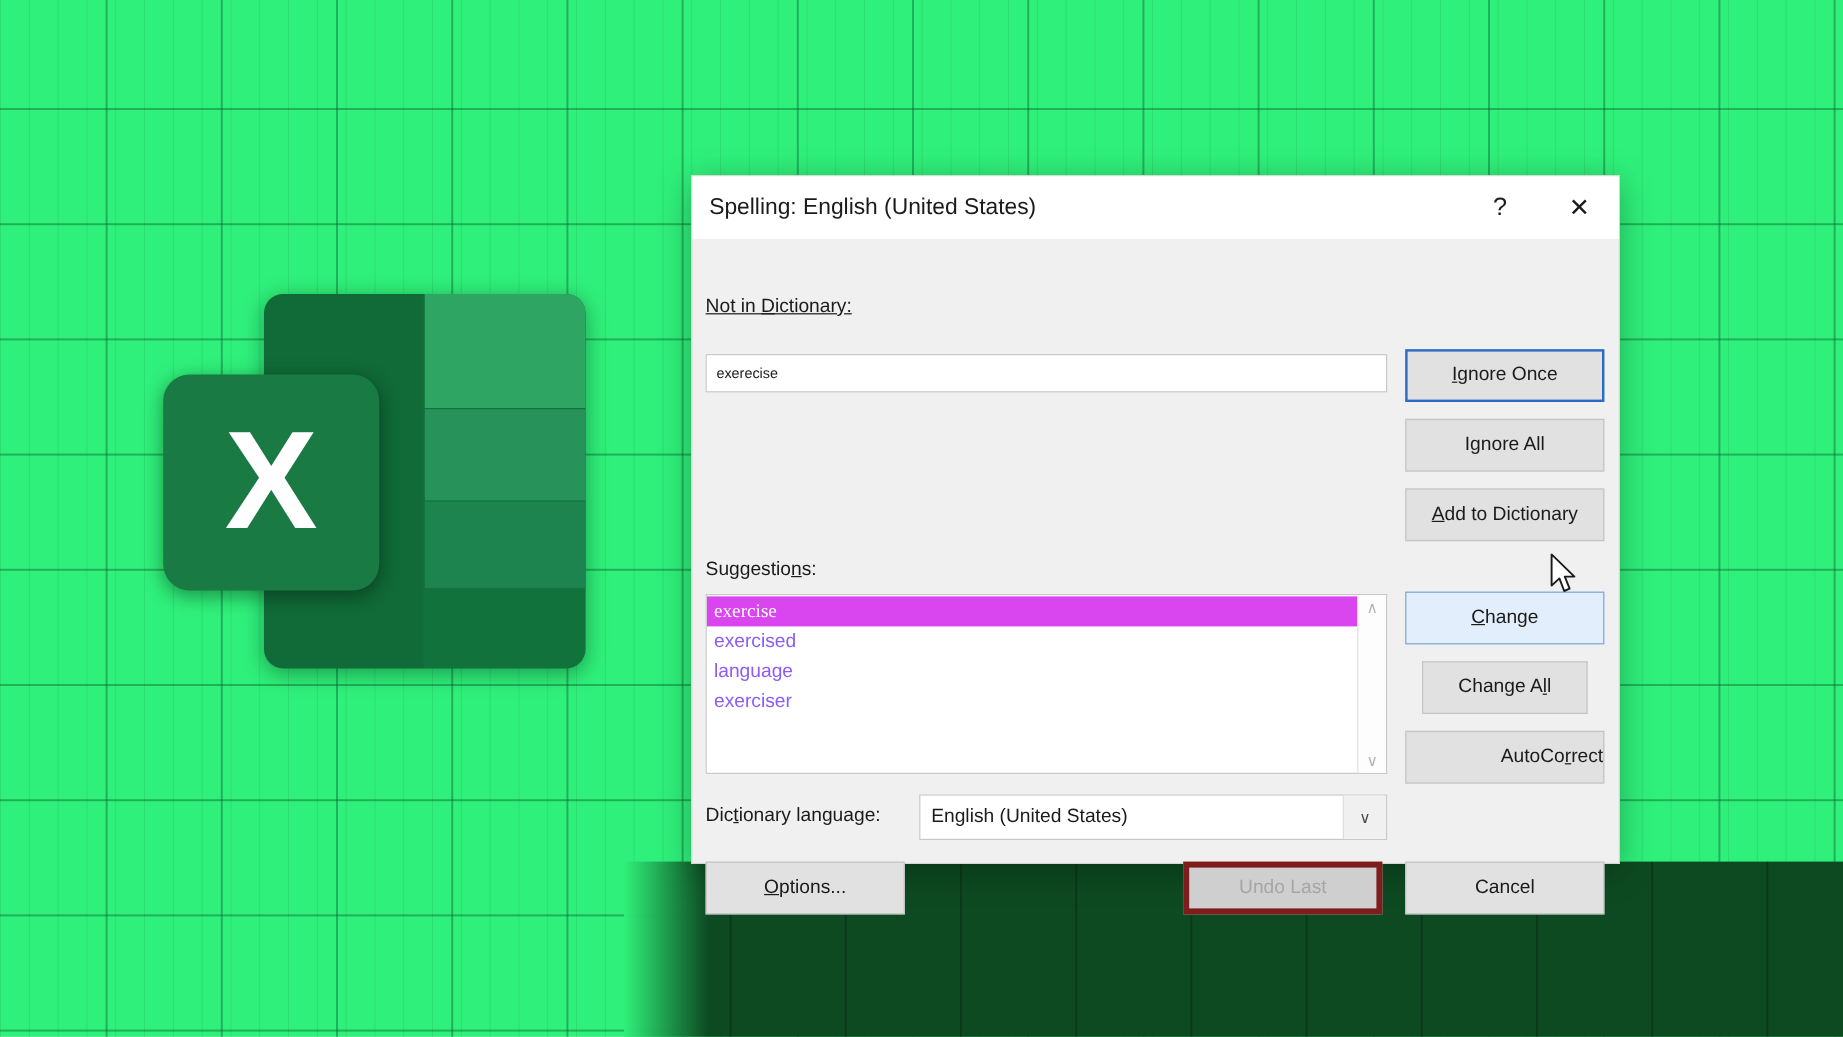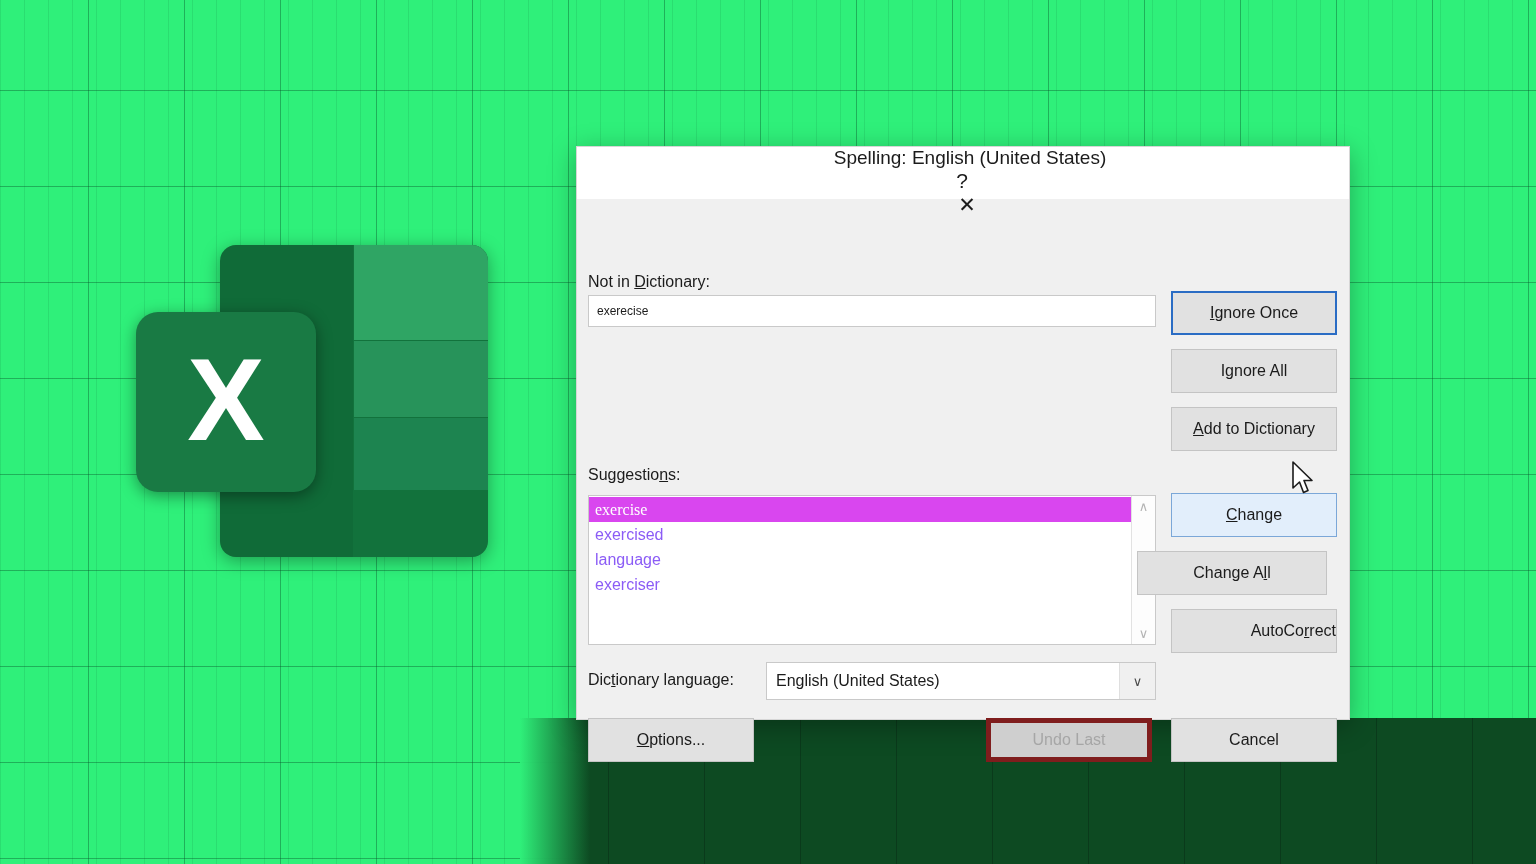--- a/index.html
+++ b/index.html
@@ -107,21 +107,20 @@
     background: #f0f0f0;
     box-shadow: 0 6px 26px rgba(0,0,0,0.30);
     border: 1px solid #d6d6d6;
   }
   #dialog-titlebar {
     height: 52px;
     background: #ffffff;
     display: flex;
     align-items: center;
     padding-left: 14px;
-    flex-direction: column;
   }
   #dialog-title {
     font-size: 19px;
     color: #1b1b1b;
     flex: 1;
   }
   .titlebar-btn {
     width: 46px;
     height: 52px;
     display: flex;
@@ -142,21 +141,21 @@
     padding: 0 14px;
     height: 522px;
   }
 
   .field-label {
     font-size: 16px;
     color: #1b1b1b;
   }
   .field-label u { text-decoration: underline; }
 
-  #not-in-dictionary-label { position: absolute; left: 11px; top: 74px; }
+  #not-in-dictionary-label { position: absolute; left: 11px; top: 48px; text-decoration: underline; }
 
   #not-in-dictionary-box {
     position: absolute;
     left: 11px;
     top: 96px;
     width: 568px;
     height: 32px;
     background: #ffffff;
     border: 1px solid #c9c9c9;
     display: flex;
@@ -270,21 +269,21 @@
   .dlg-button.disabled {
     color: #a6a6a6;
     background: #cfcfcf;
     border: 5px solid #7f1d1d;
   }
 
   #ignore-once-button      { left: 594px; top: 92px;  width: 166px; height: 44px; }
   #ignore-all-button       { left: 594px; top: 150px; width: 166px; height: 44px; }
   #add-to-dictionary-button{ left: 594px; top: 208px; width: 166px; height: 44px; }
   #change-button           { left: 594px; top: 294px; width: 166px; height: 44px; }
-  #change-all-button       { left: 560px; top: 352px; width: 190px; height: 44px; }
+  #change-all-button       { left: 608px; top: 352px; width: 138px; height: 44px; }
   #autocorrect-button      { left: 594px; top: 410px; width: 166px; height: 44px; justify-content: flex-end; }
   #options-button          { left: 11px;  top: 519px; width: 166px; height: 44px; }
   #undo-last-button        { left: 409px; top: 519px; width: 166px; height: 44px; }
   #cancel-button           { left: 594px; top: 519px; width: 166px; height: 44px; }
 
   
   #mouse-cursor {
     position: absolute;
     left: 1291px;
     top: 461px;

